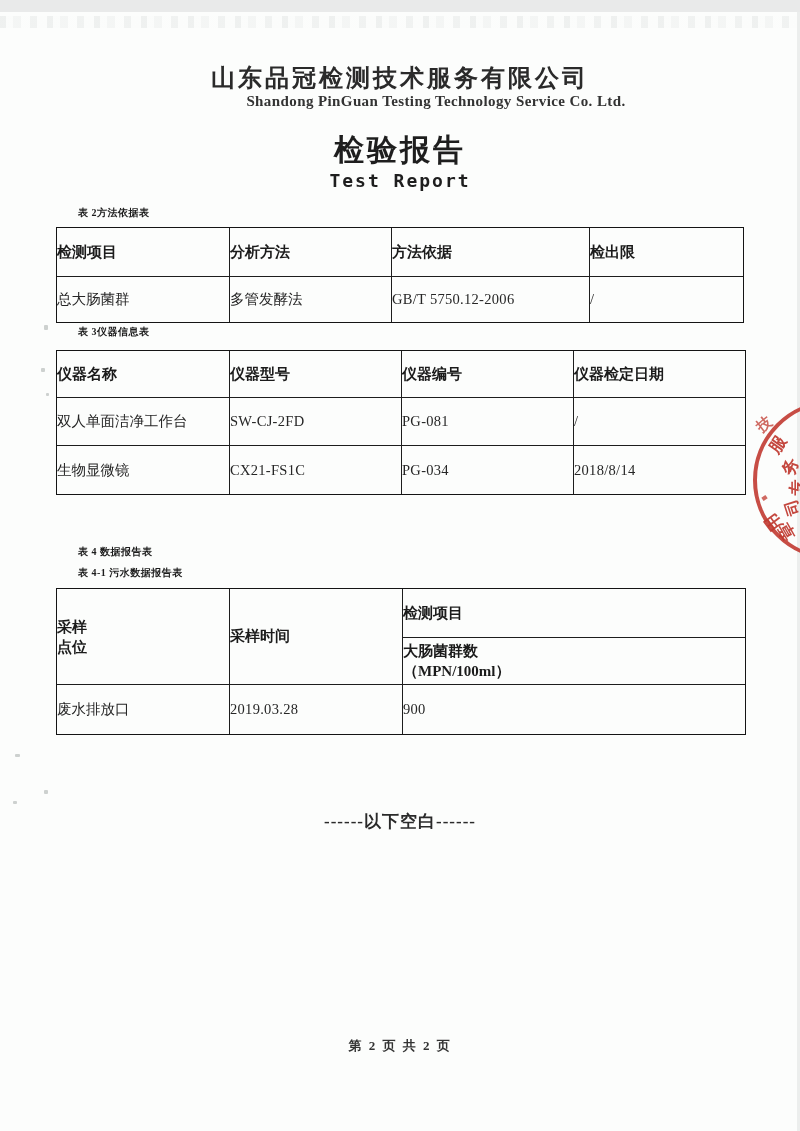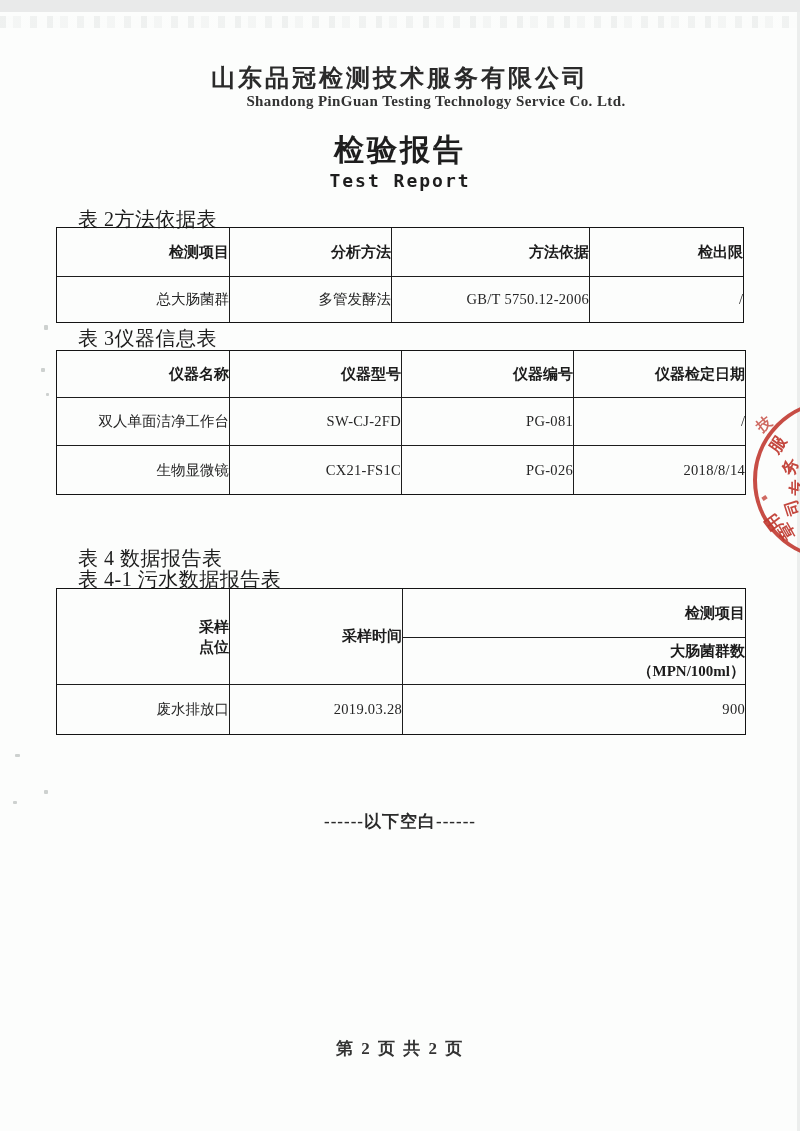--- a/index.html
+++ b/index.html
@@ -25,47 +25,47 @@
   .edge-bottom{position:absolute;left:0;bottom:0;width:800px;height:2px;background:#f0f1f0;}
   .speck{position:absolute;background:#b9bdbc;border-radius:1px;opacity:.7;}
 
   .center-line{position:absolute;left:0;width:800px;text-align:center;white-space:nowrap;font-weight:bold;}
   .company-cn{top:50px;font-size:24px;font-weight:bold;letter-spacing:3px;color:#2a2a2a;}
   .company-en{top:81px;font-size:15px;font-weight:bold;letter-spacing:.4px;color:#333;padding-left:36px;}
   .title-cn{top:118px;font-size:30px;font-weight:bold;letter-spacing:3px;color:#1e1e1e;}
   .title-en{top:158px;font-size:18px;font-weight:600;letter-spacing:2px;
             font-family:"DejaVu Sans Mono","Liberation Mono",monospace;color:#1e1e1e;}
 
-  .caption{position:absolute;left:78px;font-size:20px;font-weight:normal;letter-spacing:.5px;color:#1c1c1c;white-space:nowrap;}
+  .caption{position:absolute;left:78px;font-size:10px;font-weight:bold;letter-spacing:.5px;color:#1c1c1c;white-space:nowrap;}
   .cap-t2{top:194px;}
   .cap-t3{top:313px;}
   .cap-t4a{top:533px;}
   .cap-t4b{top:554px;}
 
   table.rpt{
     position:absolute;left:56px;
     border-collapse:collapse;table-layout:fixed;
     background:transparent;
   }
   table.rpt td{
     border:1.5px solid #1d1d1d;
-    text-align:right;vertical-align:middle;
+    text-align:left;vertical-align:middle;
     font-size:14.5px;color:#262626;
     padding:0;overflow:hidden;
   }
   table.rpt{border:1px solid #141414;outline:1.5px solid #141414;outline-offset:-1px;}
   table.rpt td.hd{font-weight:bold;font-size:15px;color:#1b1b1b;}
   .t2{top:215px;}
   .t3{top:338px;}
   .t4{top:576px;}
   .two-line{line-height:20px;}
   .mono-val{letter-spacing:.3px;}
 
   .blank-note{top:798px;font-size:17px;letter-spacing:1px;color:#2a2a2a;}
-  .footer-page{top:1025px;font-size:17px;letter-spacing:2px;color:#333;}
+  .footer-page{top:1025px;font-size:13px;letter-spacing:2px;color:#333;}
 
   
   .stamp{position:absolute;left:753px;top:388px;width:160px;height:160px;pointer-events:none;}
   .stamp-ring{
     position:absolute;left:0;top:0;width:152px;height:152px;
     border:4px solid rgba(191,52,43,.88);border-radius:50%;
     filter:blur(.3px);
   }
   .stamp-ch{
     position:absolute;color:#c0392f;font-weight:bold;
@@ -137,21 +137,21 @@
     </tr>
     <tr style="height:48px">
       <td>双人单面洁净工作台</td>
       <td class="mono-val">SW-CJ-2FD</td>
       <td class="mono-val">PG-081</td>
       <td>/</td>
     </tr>
     <tr style="height:49px">
       <td>生物显微镜</td>
       <td class="mono-val">CX21-FS1C</td>
-      <td class="mono-val">PG-026</td>
+      <td class="mono-val">PG-034</td>
       <td class="mono-val">2018/8/14</td>
     </tr>
   </tbody>
     </table>
 
   <div class="caption cap-t4a">表 4 数据报告表</div>
   <div class="caption cap-t4b">表 4-1 污水数据报告表</div>
   <table class="rpt t4">
     <colgroup>
         <col style="width:173px">

